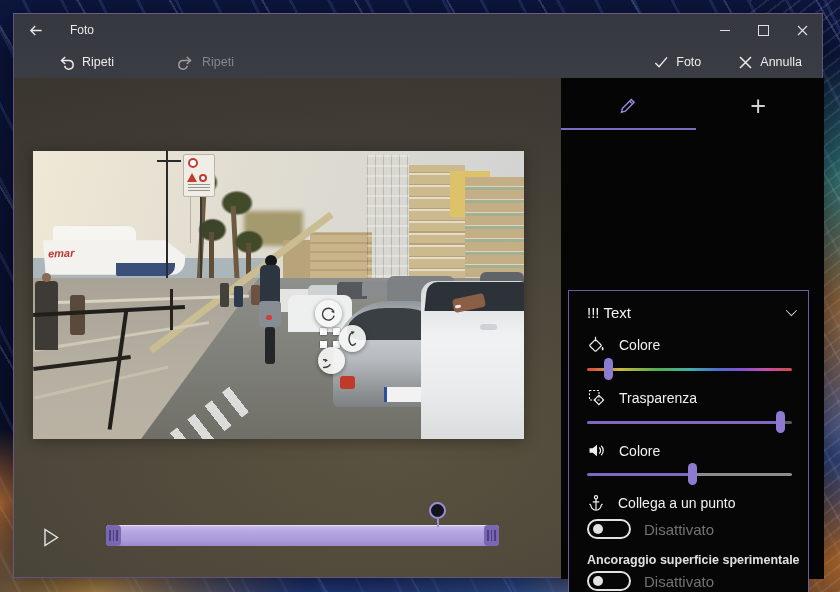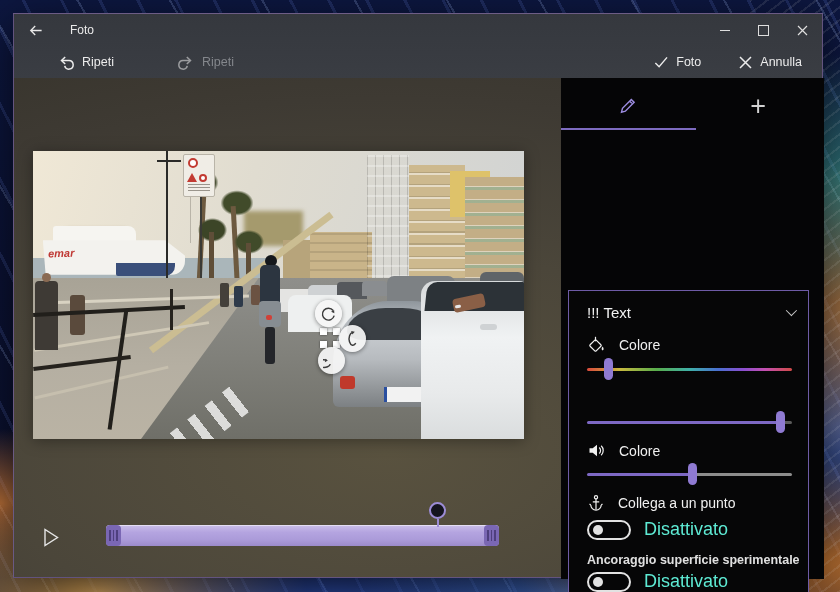--- a/index.html
+++ b/index.html
@@ -68,21 +68,21 @@
   .expander{left:7px;top:212px;width:241px;height:345px;border:1px solid #6e5ba6;box-sizing:border-box;overflow:hidden;background:#060607;}
   .exp-head{left:18px;top:10px;right:14px;height:22px;display:flex;align-items:center;font-size:15px;color:#f2f2f2;}
   .chev{margin-left:auto;width:7px;height:7px;border:solid #c9c9c9;border-width:0 1.5px 1.5px 0;transform:rotate(45deg) translateY(-2px);}
   .row-label{display:flex;align-items:center;gap:13px;font-size:14px;color:#f0f0f0;}
   .slider{left:18px;width:205px;height:22px;}
   .track{position:absolute;left:0;right:0;top:10px;height:2.5px;border-radius:2px;}
   .rainbow{background:linear-gradient(90deg,#d94a3c 0%,#c8b93e 16%,#58ad4c 34%,#3fb0a8 50%,#4a6fd0 64%,#8a4fd0 76%,#c44fb0 87%,#d04a48 100%);}
   .handle{position:absolute;top:0;width:9px;height:22px;border-radius:4.5px;background:#8f7ad2;}
   .toggle{width:44px;height:20px;border:2px solid #e2e2e2;border-radius:12px;box-sizing:border-box;position:relative;}
   .toggle i{position:absolute;left:4px;top:3px;width:10px;height:10px;border-radius:50%;background:#e2e2e2;}
-  .toglabel{font-size:18px;color:#5eead4;}
+  .toglabel{font-size:15px;color:#737373;}
   .smalllabel{font-size:12.5px;color:#e0e0e0;font-weight:bold;}
   
   .gcirc{width:27px;height:27px;border-radius:50%;background:rgba(246,246,246,.92);
     box-shadow:0 1px 4px rgba(0,0,0,.45);display:flex;align-items:center;justify-content:center;}
   .gsq{width:7px;height:7px;background:#fff;box-shadow:0 0 2px rgba(0,0,0,.65);}
   .ggrid{display:grid;grid-template-columns:7px 7px;grid-template-rows:7px 7px;gap:6px;}
 </style>
 </head>
 <body>
 
@@ -312,20 +312,27 @@
           <path d="M8.5 1.8 v4.5" stroke="#f0f0f0" stroke-width="1.2"></path>
           <path d="M15.6 11.6 q2 2.8 0 3.9 q-2-1.1 0-3.9z" fill="#f0f0f0"></path>
         </svg>
         <span>Colore</span>
       </div>
       <div class="abs slider" style="top:67px;">
         <div class="track rainbow"></div>
         <div class="handle" style="left:calc(10% - 4px);"></div>
       </div>
 
+      <div class="abs row-label" style="left:18px;top:97px;">
+        <svg width="19" height="19" viewBox="0 0 19 19">
+          <rect x="2.5" y="2.5" width="9.5" height="9.5" fill="none" stroke="#f0f0f0" stroke-width="1.1" stroke-dasharray="2 1.7"></rect>
+          <rect x="8.6" y="8.6" width="6.6" height="6.6" transform="rotate(45 11.9 11.9)" fill="none" stroke="#f0f0f0" stroke-width="1.2"></rect>
+        </svg>
+        <span>Trasparenza</span>
+      </div>
       <div class="abs slider" style="top:120px;">
         <div class="track" style="background:#7d68c4;right:6%;"></div>
         <div class="track" style="background:#5a5a5a;left:94%;"></div>
         <div class="handle" style="left:calc(94% - 4px);"></div>
       </div>
 
       <div class="abs row-label" style="left:18px;top:150px;">
         <svg width="19" height="19" viewBox="0 0 19 19">
           <path d="M2.5 7.2v4.6h3.2L10 15.2V3.8L5.7 7.2z" fill="#f0f0f0"></path>
           <path d="M12.2 6.5 a4 4 0 0 1 0 6 M14.2 4.8 a6.5 6.5 0 0 1 0 9.4" fill="none" stroke="#f0f0f0" stroke-width="1.2"></path>

